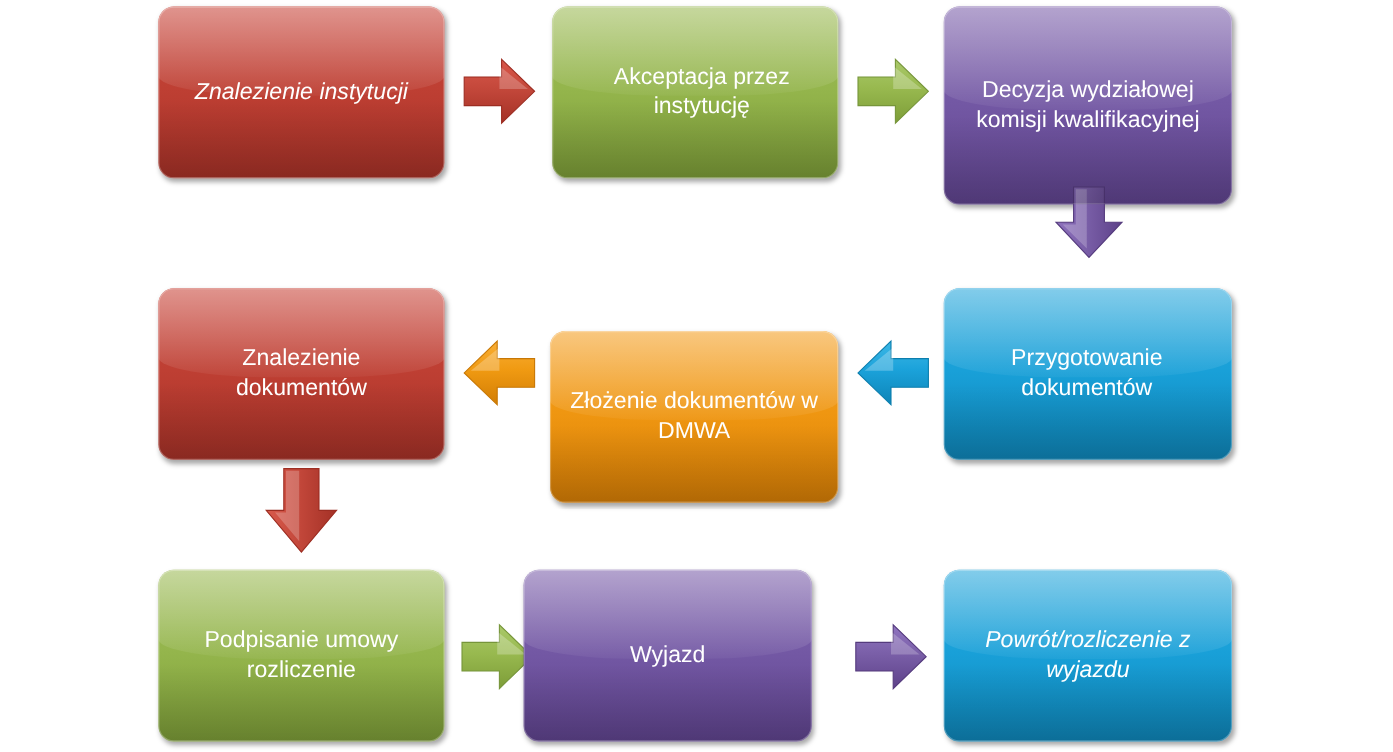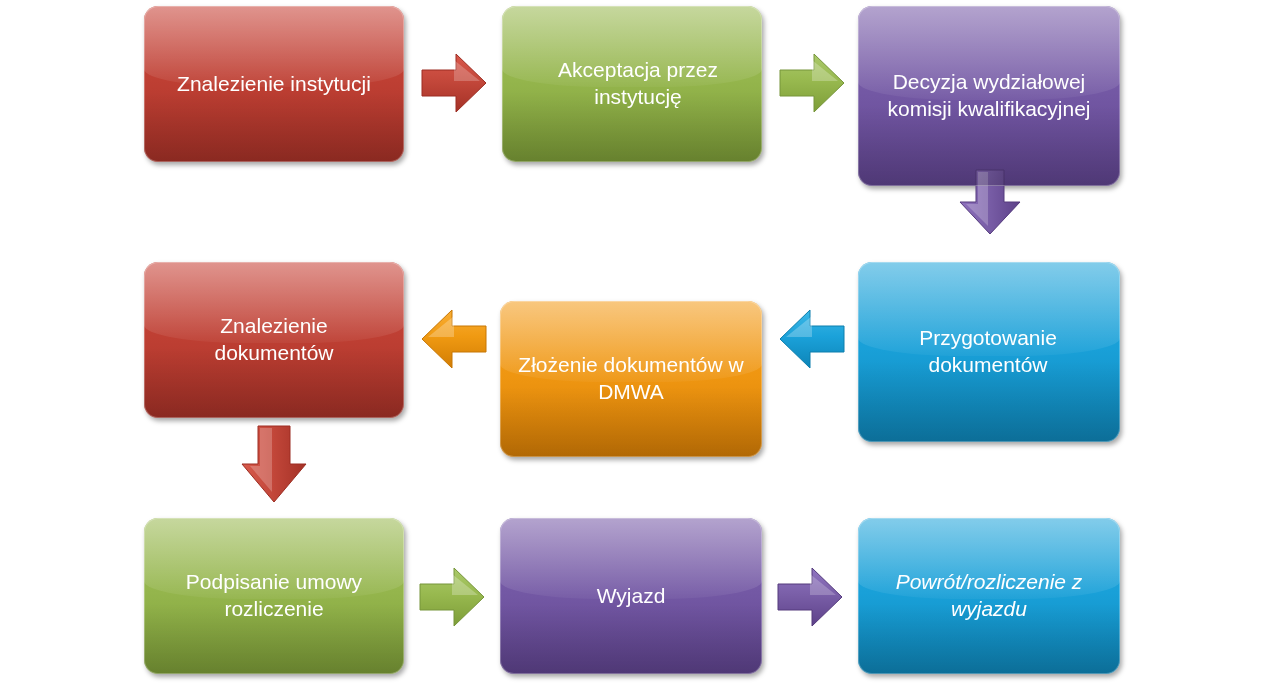--- a/index.html
+++ b/index.html
@@ -66,21 +66,21 @@
 
   
   .arrow { position: absolute; }
   .arrow svg { display: block; overflow: visible; }
 </style>
 </head>
 <body>
 
 <div id="diagram">
 
-  <div class="box c-red" style="left:144px; top:6px; width:260px; height:156px;">
+  <div class="box c-red" style="left:144px; top:6px; width:260px; height:156px;font-style:italic;">
     <span class="label">Znalezienie instytucji</span>
   </div>
 
   <div class="arrow" style="left:420px; top:48px;">
     <svg width="70" height="70" viewBox="0 0 70 70">
       <defs>
         <linearGradient id="gRedH" x1="0" y1="0" x2="0" y2="1">
           <stop offset="0%" stop-color="#d9584b"></stop>
           <stop offset="45%" stop-color="#c4483b"></stop>
           <stop offset="100%" stop-color="#a43126"></stop>
@@ -156,21 +156,21 @@
           <stop offset="0%" stop-color="#3db8e6"></stop>
           <stop offset="45%" stop-color="#1ba2da"></stop>
           <stop offset="100%" stop-color="#0d84b7"></stop>
         </linearGradient>
       </defs>
       <path d="M68,22 L34,22 L34,6 L4,35 L34,64 L34,48 L68,48 Z" fill="url(#gBluH)" stroke="#0c7ead" stroke-width="1"></path>
       <path d="M66,24 L36,24 L36,12 L10,33 L36,33 L36,24 Z" fill="rgba(255,255,255,0.25)"></path>
     </svg>
   </div>
 
-  <div class="box c-blue" style="left:858px; top:262px; width:262px; height:180px;padding-left:12px;">
+  <div class="box c-blue" style="left:858px; top:262px; width:262px; height:156px;padding-left:12px;">
     <span class="label">Przygotowanie dokumentów</span>
   </div>
 
   <div class="arrow" style="left:238px; top:424px;">
     <svg width="72" height="82" viewBox="0 0 72 82">
       <defs>
         <linearGradient id="gRedV" x1="0" y1="0" x2="1" y2="0">
           <stop offset="0%" stop-color="#d85a4c"></stop>
           <stop offset="45%" stop-color="#c4483b"></stop>
           <stop offset="100%" stop-color="#a43126"></stop>
@@ -185,21 +185,21 @@
     <span class="label">Podpisanie umowy rozliczenie</span>
   </div>
 
   <div class="arrow" style="left:418px; top:562px;">
     <svg width="70" height="70" viewBox="0 0 70 70">
       <path d="M2,22 L36,22 L36,6 L66,35 L36,64 L36,48 L2,48 Z" fill="url(#gGrnH)" stroke="#76953a" stroke-width="1"></path>
       <path d="M4,24 L34,24 L34,12 L60,33 L34,33 L34,24 Z" fill="rgba(255,255,255,0.25)"></path>
     </svg>
   </div>
 
-  <div class="box c-purple" style="left:500px; top:518px; width:262px; height:156px;">
+  <div class="box c-purple" style="left:476px; top:518px; width:262px; height:156px;">
     <span class="label">Wyjazd</span>
   </div>
 
   <div class="arrow" style="left:776px; top:562px;">
     <svg width="70" height="70" viewBox="0 0 70 70">
       <defs>
         <linearGradient id="gPurH" x1="0" y1="0" x2="0" y2="1">
           <stop offset="0%" stop-color="#9075c0"></stop>
           <stop offset="45%" stop-color="#7a5fa8"></stop>
           <stop offset="100%" stop-color="#5d4189"></stop>

